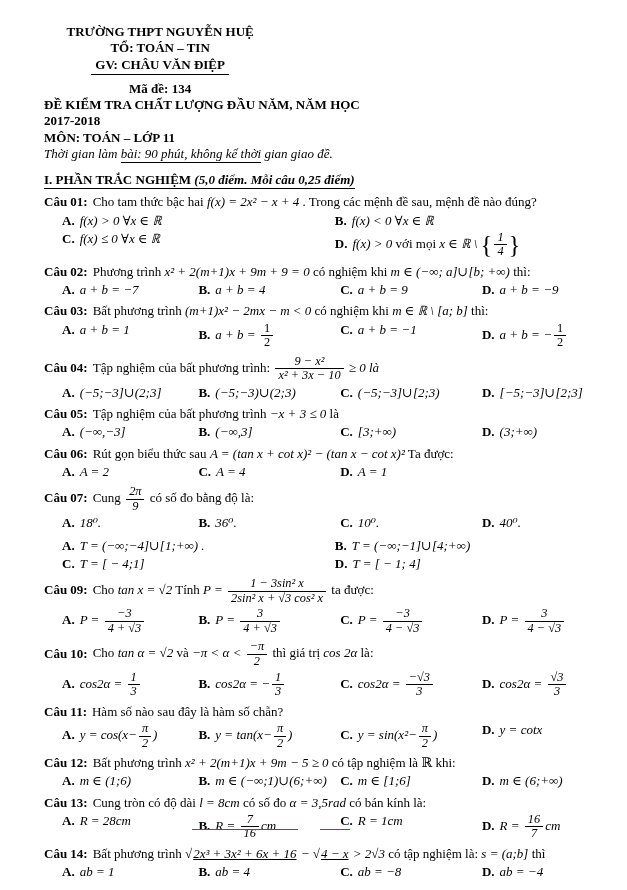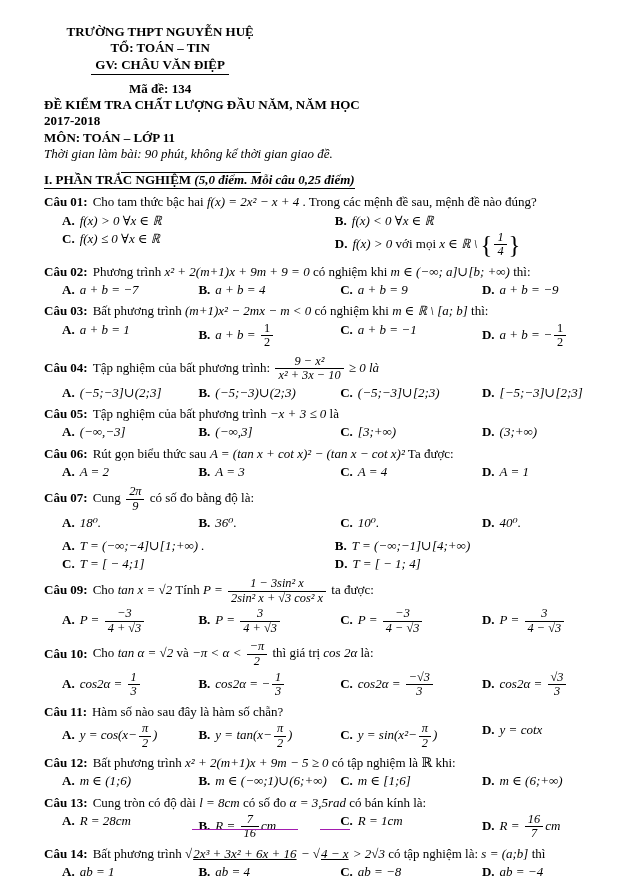--- a/index.html
+++ b/index.html
@@ -11,21 +11,21 @@
     padding:24px 30px 14px 44px;
     display:flex; flex-direction:column;
   }
   
   .header { display:flex; width:100%;flex-direction:column; }
   .h-left { width:42%; text-align:center; font-weight:bold; }
   .h-right { width:58%; text-align:left; }
   .h-line { display:block; font-weight:bold; }
   .teacher-line { display:inline-block; border-bottom:1px solid #000; padding:0 4px 1px 4px; }
   .duration { font-style:italic; font-weight:normal; }
-  .duration .ul { border-bottom:1px solid #000; padding-bottom:11px; }
+  .duration .ul { border-bottom:1px solid #000; padding-bottom:1px; }
   .exam-code { font-weight:bold; margin-top:6px; }
   
   .section-heading { margin:10px 0 6px 0; }
   .section-heading .wrap { border-bottom:1px solid #000; padding-bottom:1px; font-weight:bold;font-family:Liberation Serif, serif; }
   .section-heading .note { font-style:italic; }
   
   .questions { flex:1; }
   .question { margin-bottom:4px; }
   .qhead { display:block; }
   .qlabel { font-weight:bold; margin-right:5px; }
@@ -132,21 +132,20 @@
         <div class="option"><span class="olabel">A.</span><span class="mt">(−∞,−3]</span></div>
         <div class="option"><span class="olabel">B.</span><span class="mt">(−∞,3]</span></div>
         <div class="option"><span class="olabel">C.</span><span class="mt">[3;+∞)</span></div>
         <div class="option"><span class="olabel">D.</span><span class="mt">(3;+∞)</span></div>
       </div>
     </div>
     <div class="question">
       <span class="qhead"><span class="qlabel">Câu 06:</span><span>Rút gọn biểu thức sau </span><span class="mt">A = (tan x + cot x)² − (tan x − cot x)²</span><span> Ta được:</span></span>
       <div class="options l-row4">
         <div class="option"><span class="olabel">A.</span><span class="mt">A = 2</span></div>
-        <div class="option"><span class="olabel">B.</span><span class="mt">A = 3</span></div>
         <div class="option"><span class="olabel">C.</span><span class="mt">A = 4</span></div>
         <div class="option"><span class="olabel">D.</span><span class="mt">A = 1</span></div>
       </div>
     </div>
     <div class="question">
       <span class="qhead"><span class="qlabel">Câu 07:</span><span>Cung </span><span class="frac mt">
           <span class="num">2π</span>
           <span class="den">9</span>
         </span><span> có số đo bằng độ là:</span></span>
       <div class="options l-row4">

